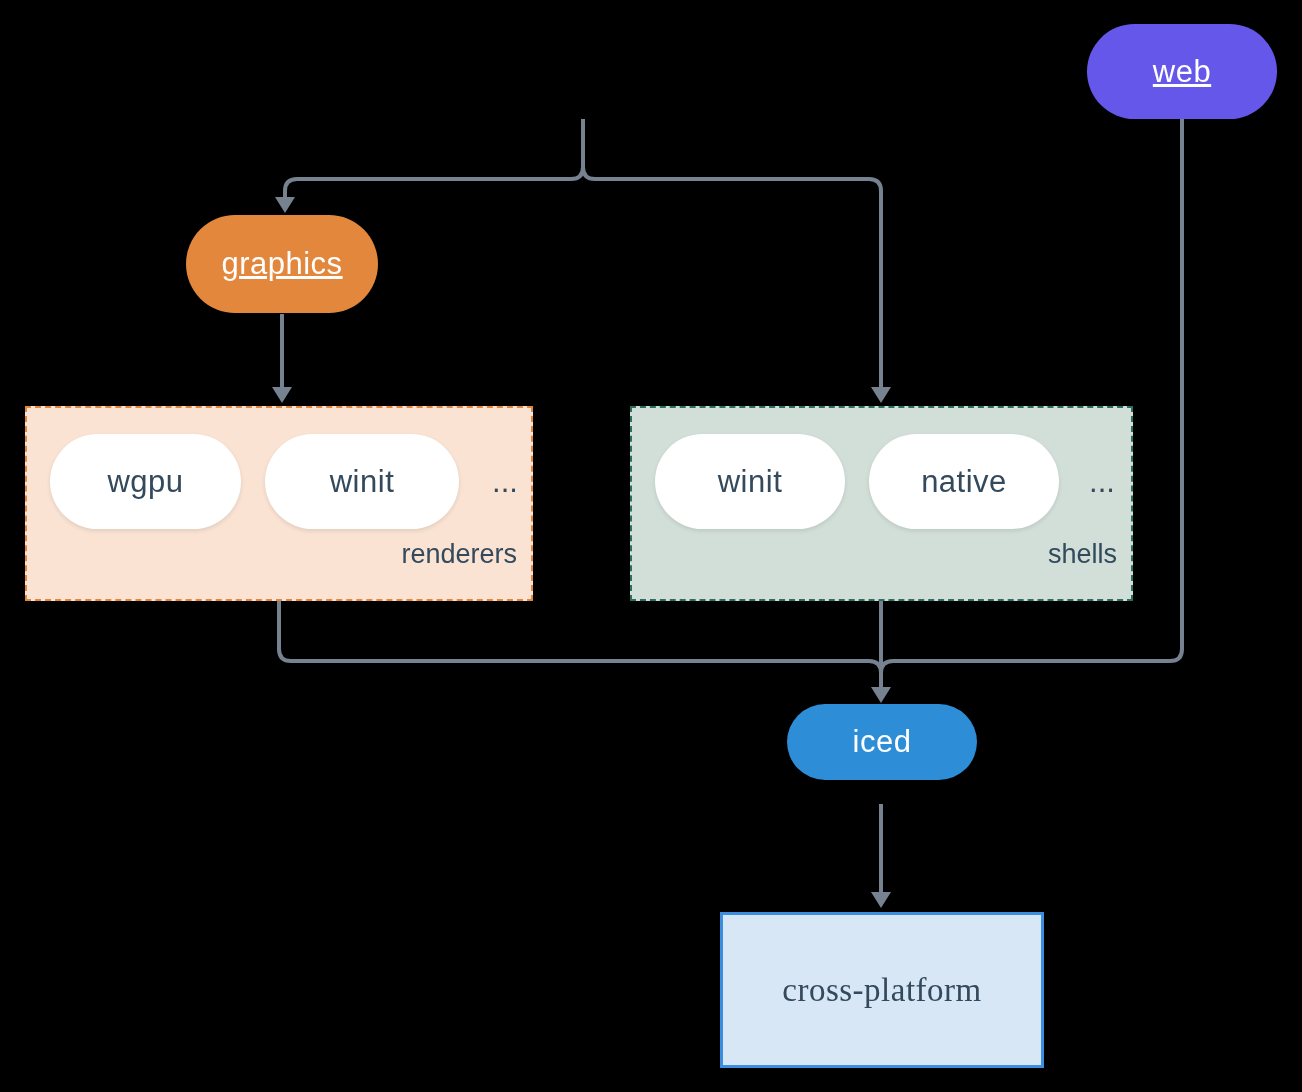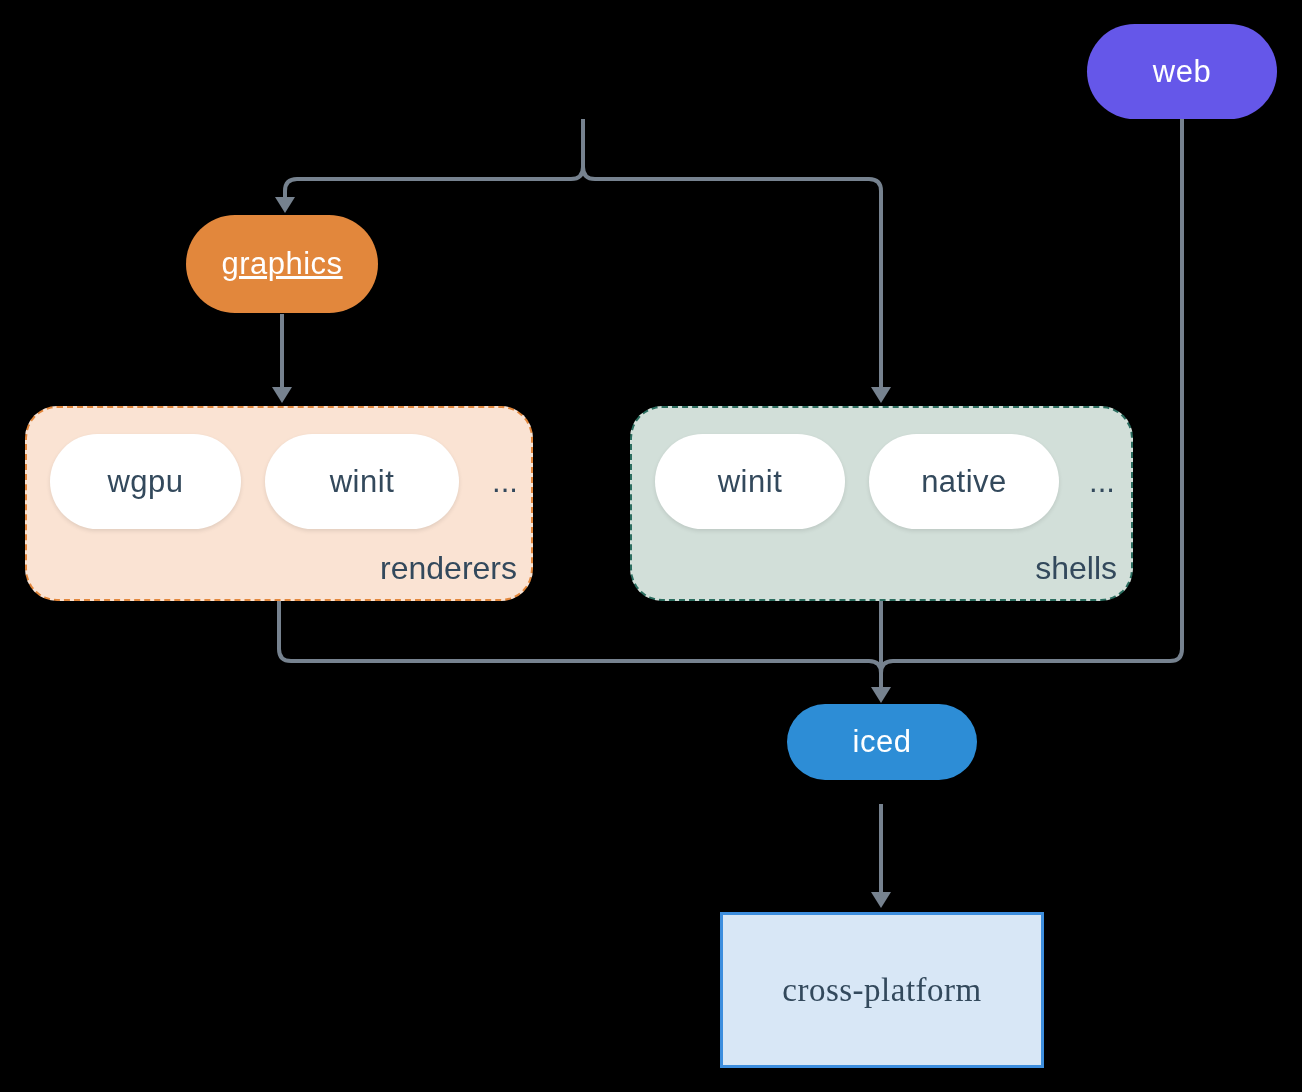--- a/index.html
+++ b/index.html
@@ -49,34 +49,33 @@
   .pill.orange{background:var(--orange);}
   .pill.blue{background:var(--blue);}
   .pill.white{
     background:#ffffff;
     color:var(--dark-text);
     box-shadow:0 2px 4px rgba(0,0,0,0.10);
   }
   .group-box{
     position:absolute;
     box-sizing:border-box;
-    border-radius:32px;
   }
   .group-box.renderers{
     background:var(--renderers-fill);
     border:2px dashed var(--renderers-border);
   }
   .group-box.shells{
     background:var(--shells-fill);
     border:2px dashed var(--shells-border);
   }
   .group-label{
     position:absolute;
-    right:14px;bottom:12px;
-    font-size:32px;
+    right:14px;bottom:29px;
+    font-size:27px;
     color:var(--dark-text);
   }
   .ellipsis{
     position:absolute;
     top:26px;height:95px;
     display:flex;align-items:center;justify-content:center;
     font-size:31px;
     color:var(--dark-text);
   }
   .app-box{
@@ -113,21 +112,21 @@
     <path d="M 1182 119 V 649 Q 1182 661 1170 661 H 893 Q 881 661 881 673 V 687"></path>
 
     <path d="M 881 601 V 687"></path>
     <polygon points="871,687 891,687 881,703"></polygon>
 
     <path d="M 881 804 V 892"></path>
     <polygon points="871,892 891,892 881,908"></polygon>
   </svg>
 
 
-  <div class="pill purple" style="left:1087px;top:24px;width:190px;height:95px;">
+  <div class="pill purple" style="left:1087px;top:24px;width:190px;height:95px;text-decoration:underline;">
     <span>web</span>
   </div>
 
   <div class="pill orange" style="left:186px;top:215px;width:192px;height:98px;text-decoration:underline;">
     <span>graphics</span>
   </div>
 
   <div class="group-box renderers" style="left:25px;top:406px;width:508px;height:195px;">
     <div class="pill white" style="left:23px;top:26px;width:191px;height:95px;">
       <span>wgpu</span>

